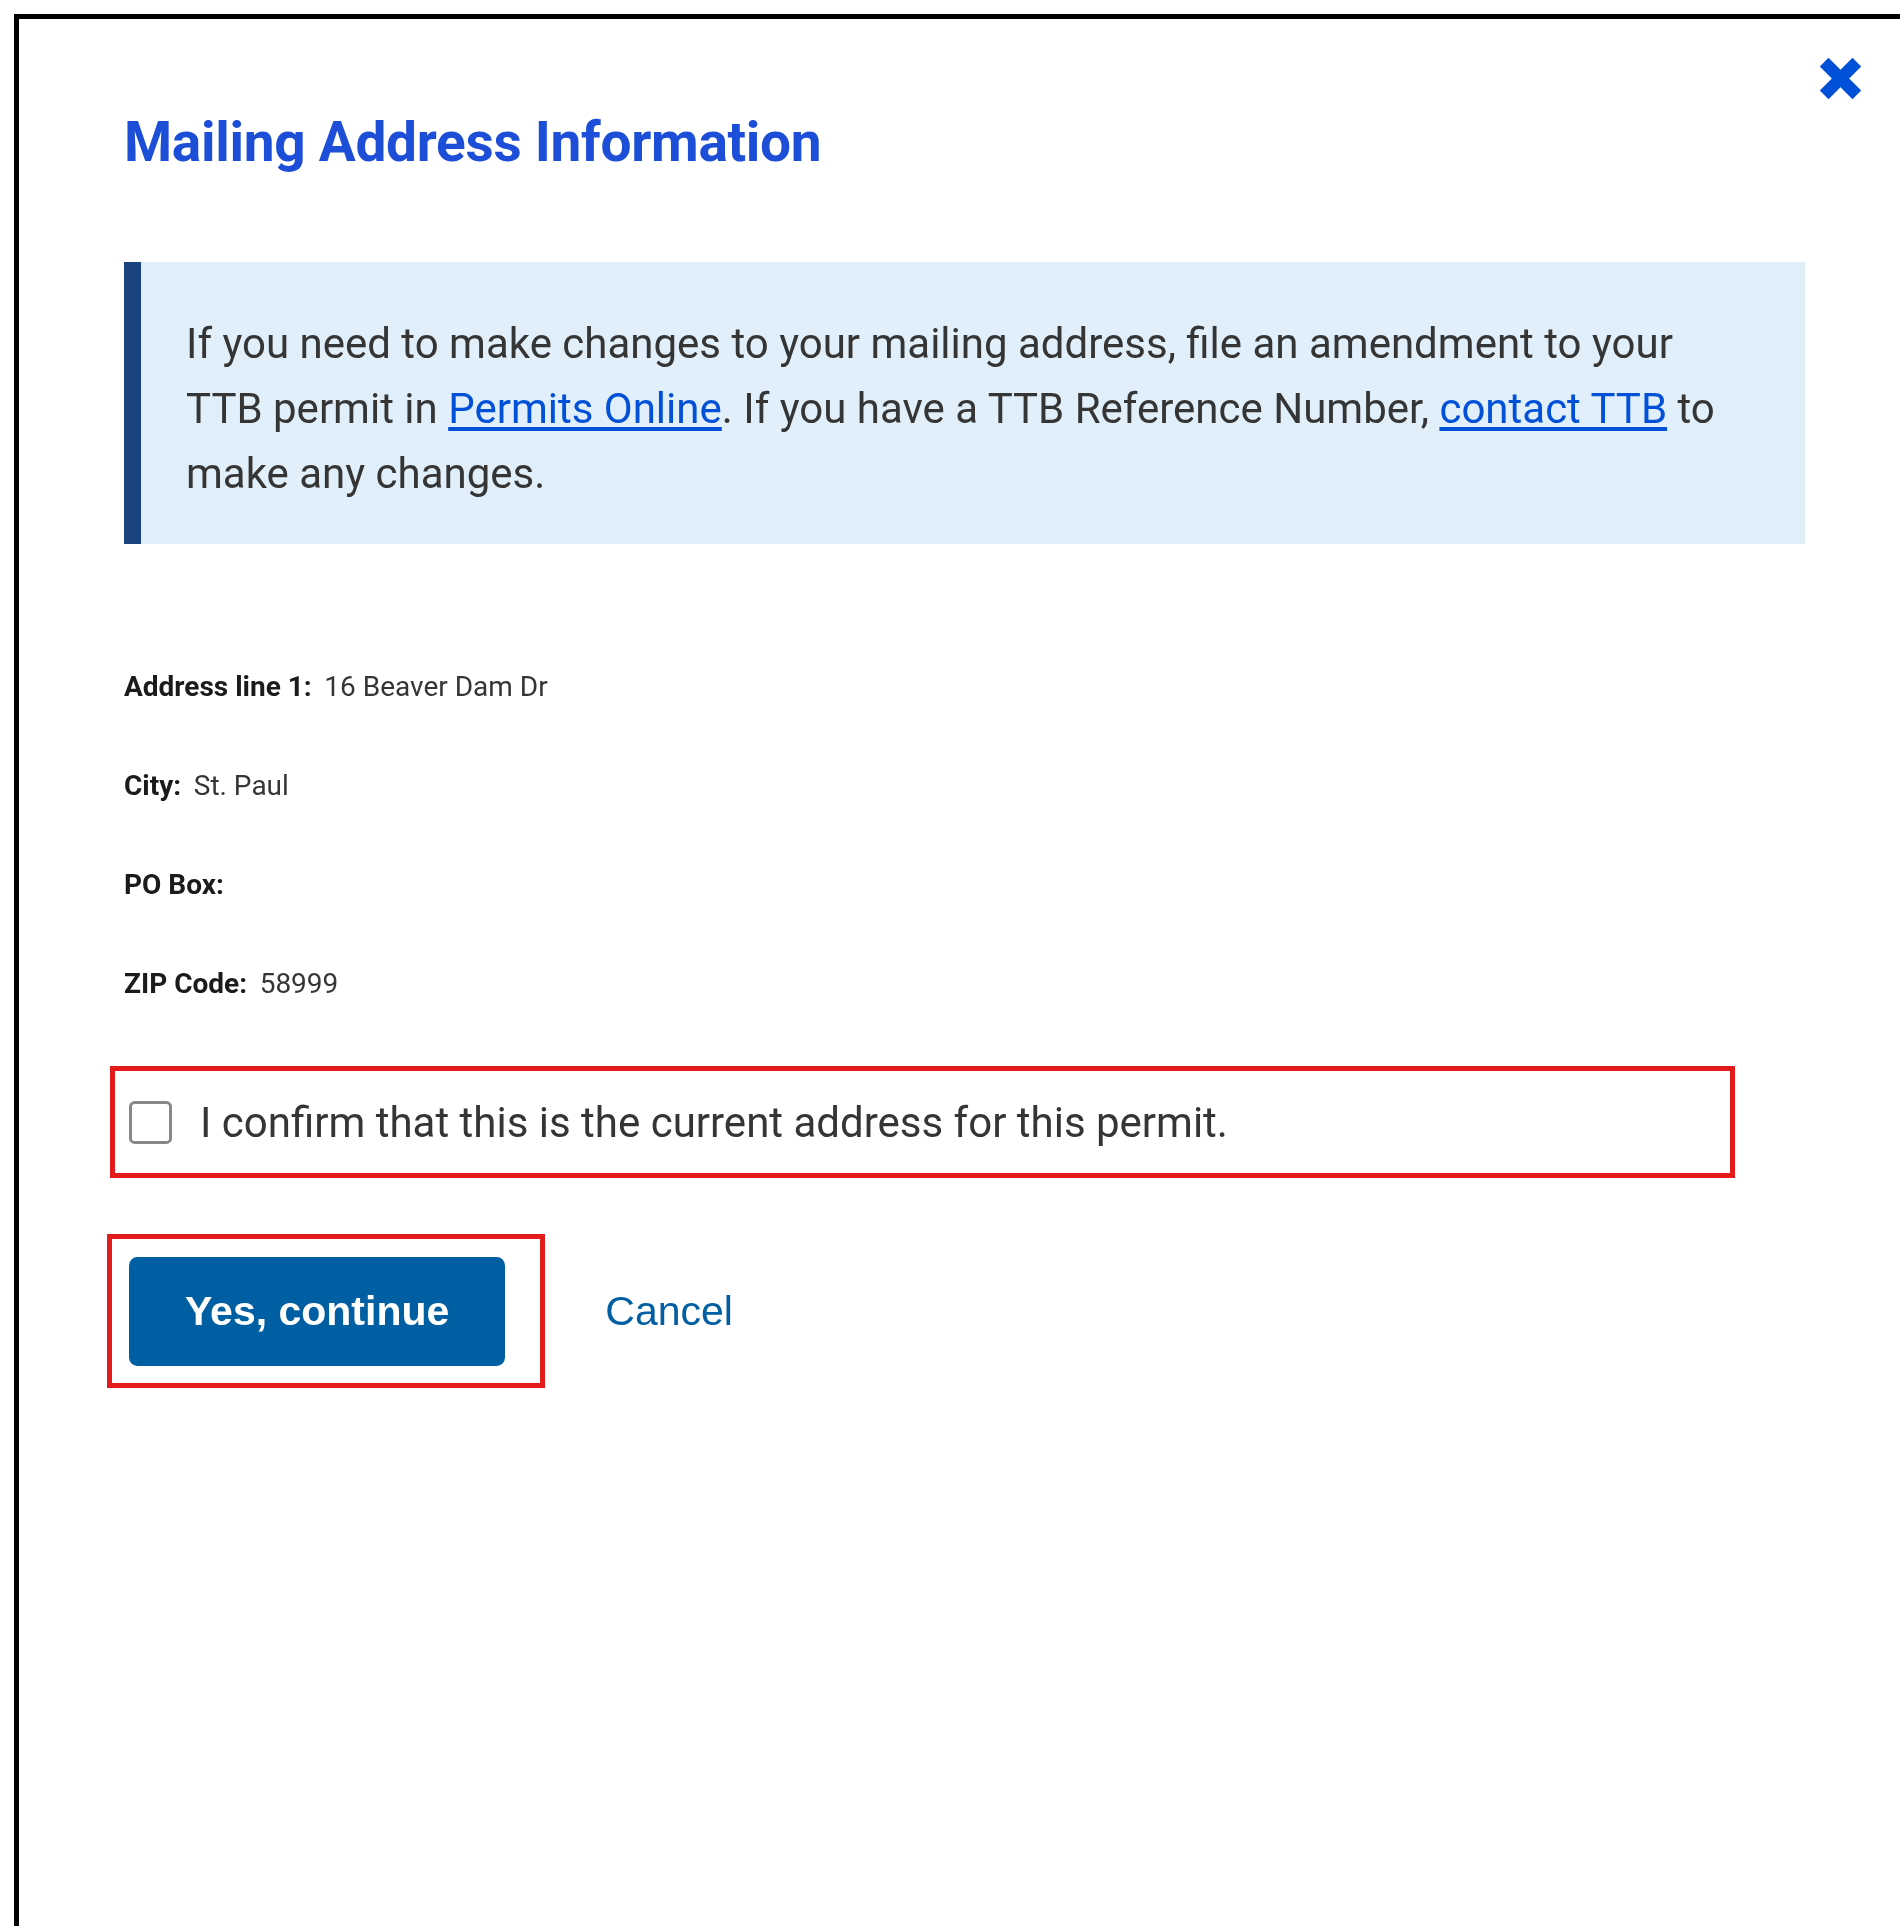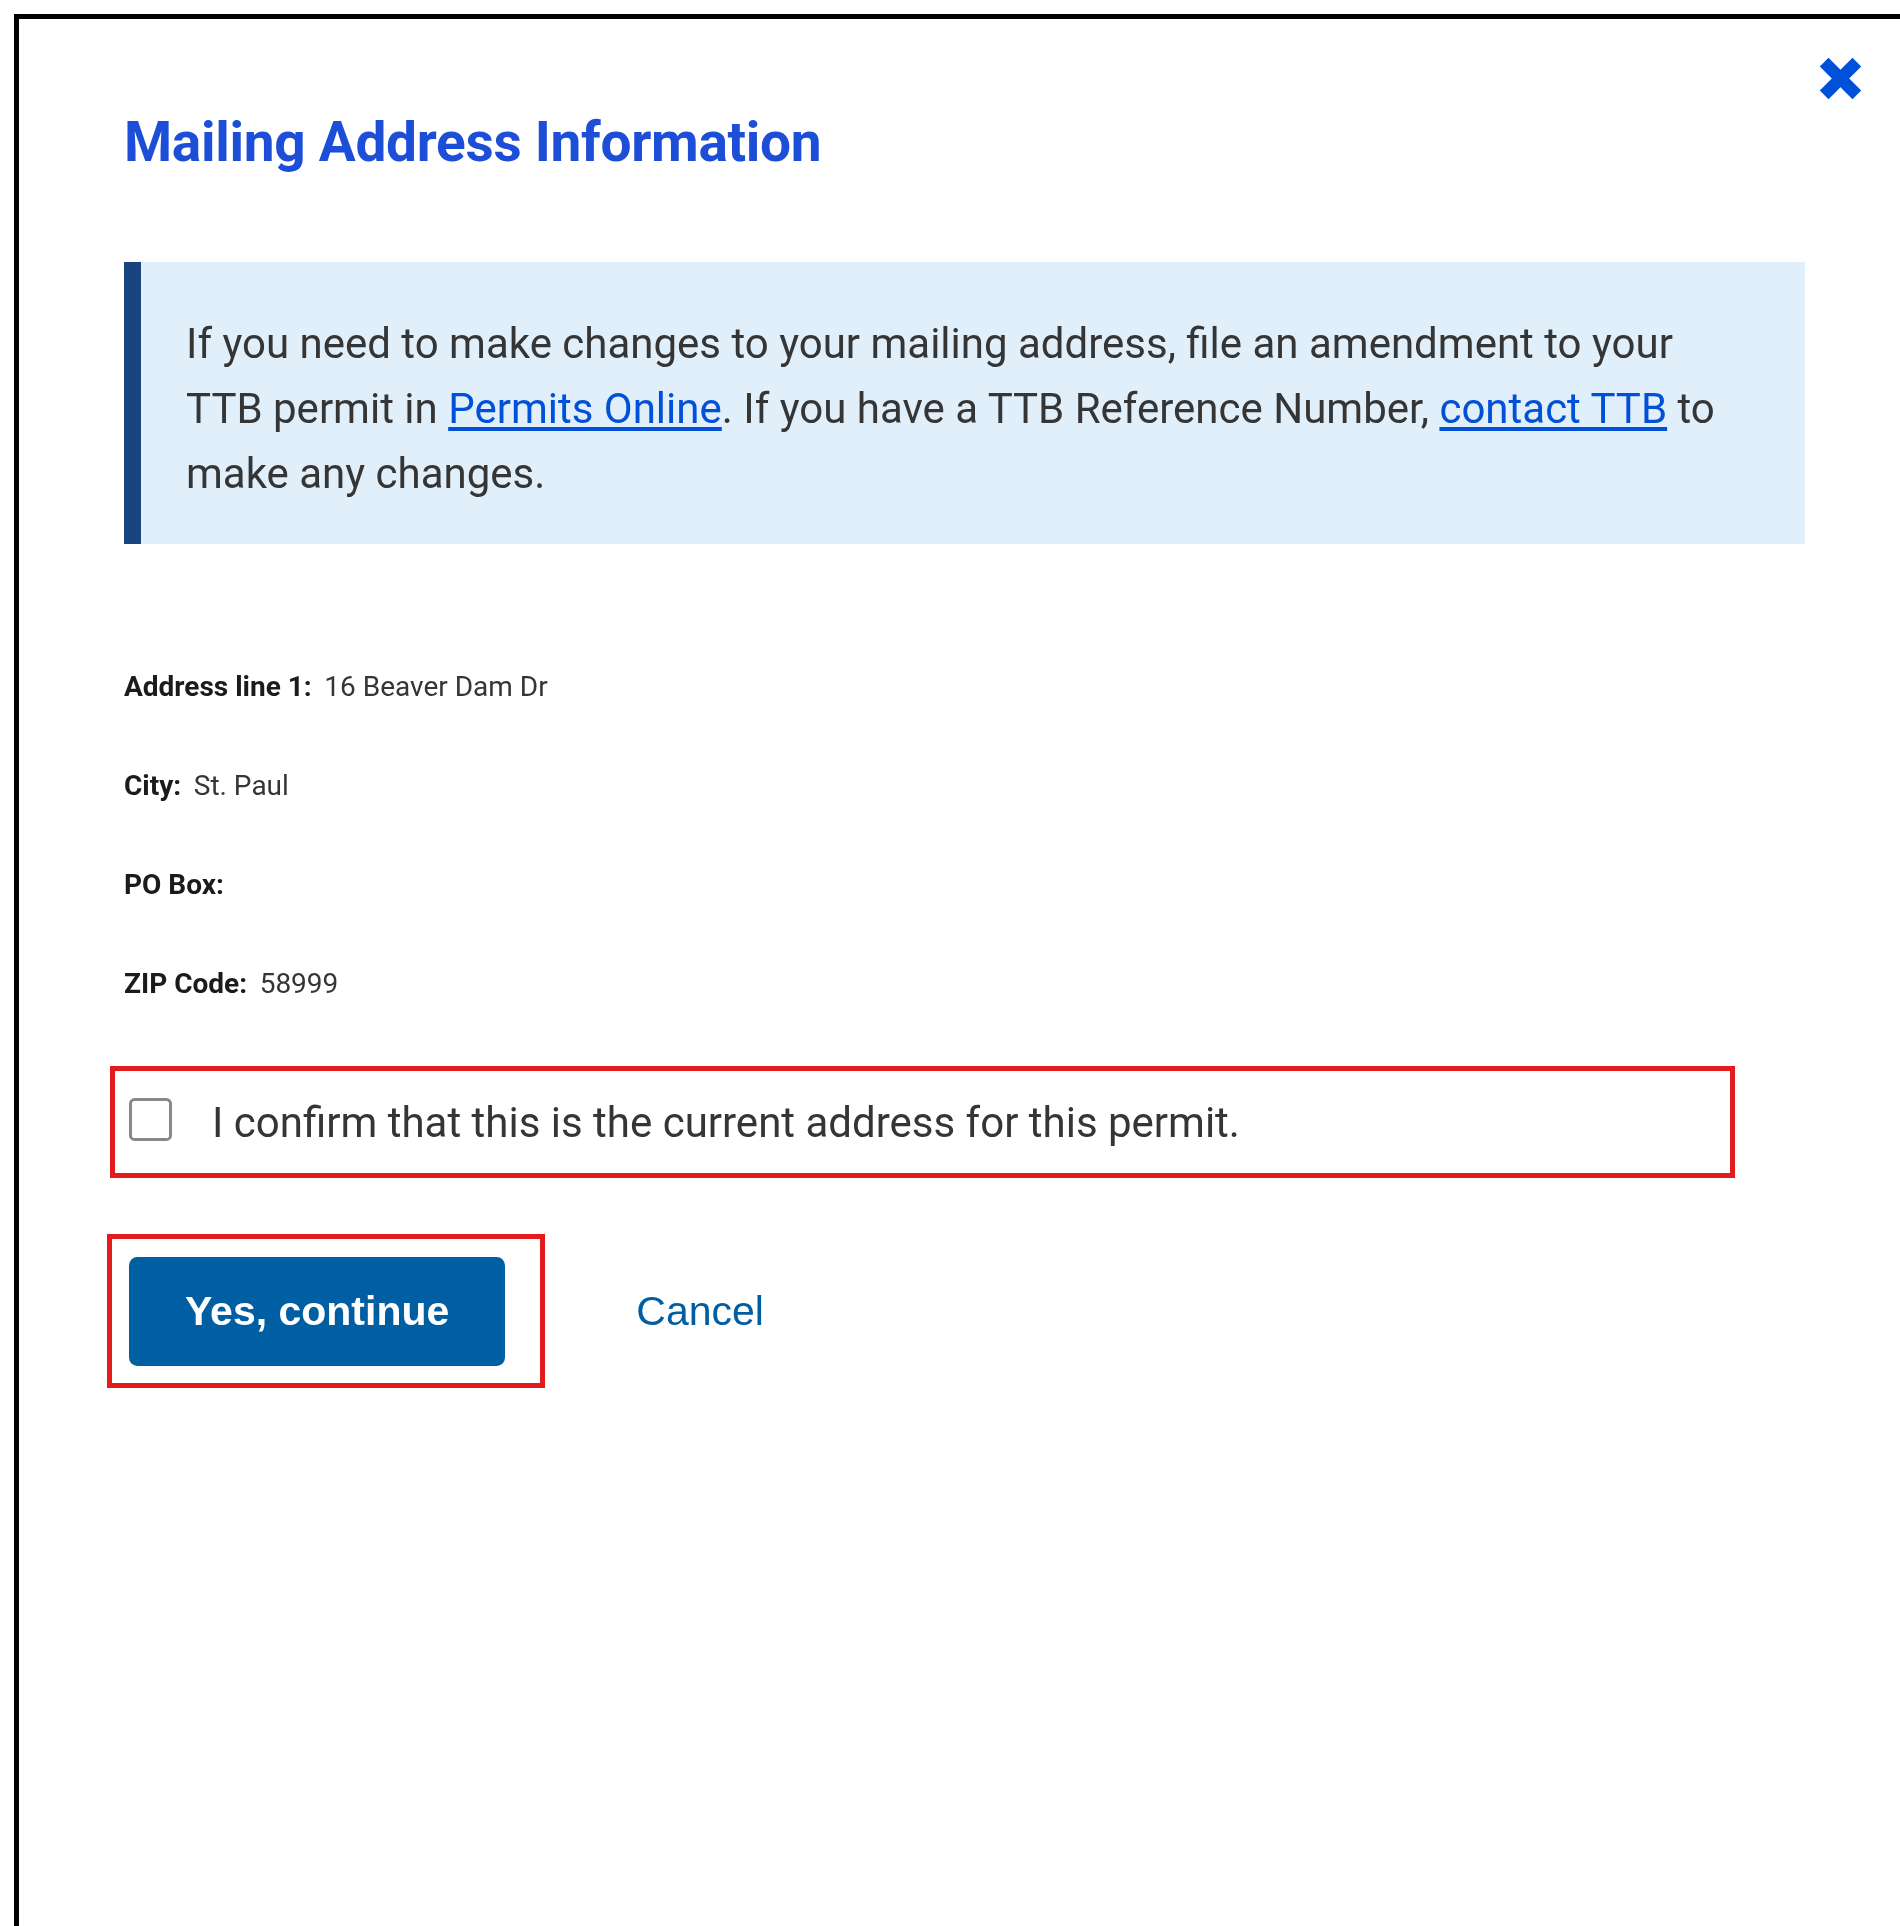--- a/index.html
+++ b/index.html
@@ -71,41 +71,41 @@
       color: #353535;
       margin-left: 5.6px;
     }
     .checkbox-container {
       border: 5.6px solid #e41b1b;
       padding: 26.6px 21px 26.6px 14px;
       margin-top: 33px;
       margin-left: -14px;
       margin-right: 70px;
       display: flex;
-      align-items: flex-start;
-      gap: 40px;
+      align-items: center;
+      gap: 28px;
     }
     .checkbox {
       width: 43px;
       height: 43px;
       border: 3.5px solid #888;
       border-radius: 5.6px;
       background: #fff;
       flex-shrink: 0;
       cursor: pointer;
     }
     .checkbox-label {
       font-size: 42px;
       color: #353535;
     }
     .button-row {
       margin-top: 56px;
       display: flex;
       align-items: center;
-      gap: 91px;
+      gap: 60px;
     }
     .primary-btn-wrap {
       border: 5.6px solid #e41b1b;
       padding: 17.5px 35px 17.5px 17.5px;
       margin-left: -17.5px;
     }
     .primary-btn {
       background: #005ea2;
       color: #fff;
       font-size: 41px;

